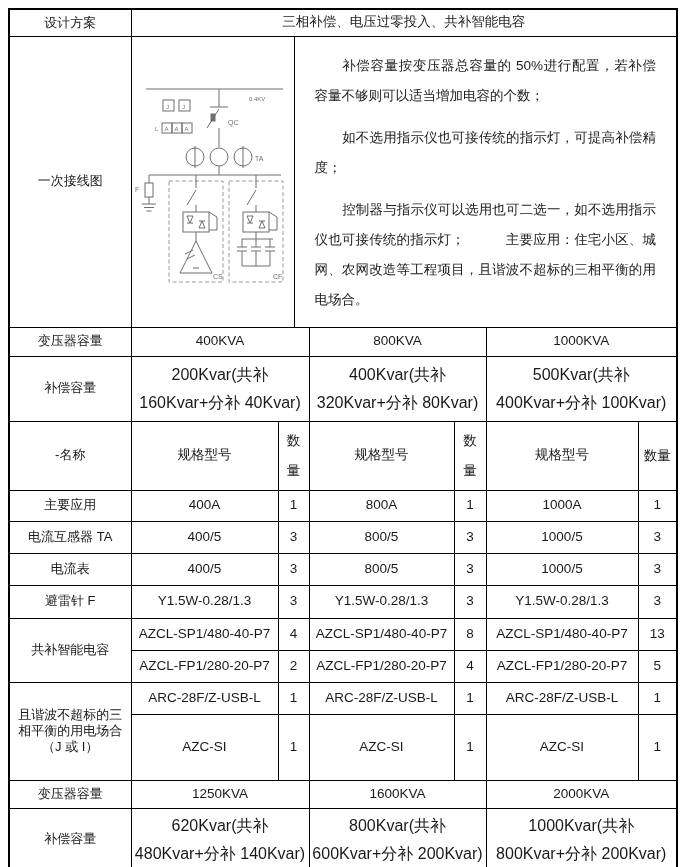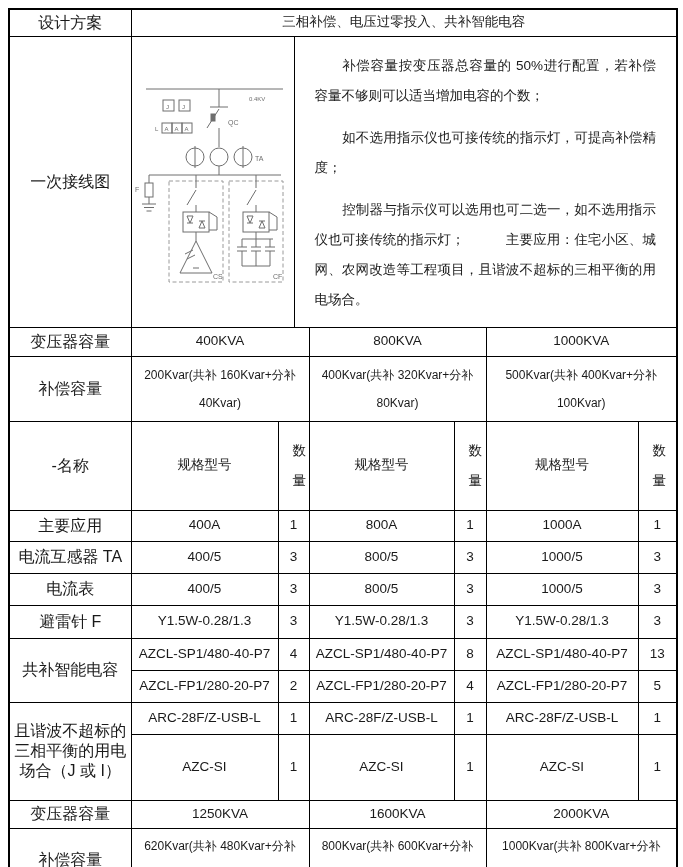--- a/index.html
+++ b/index.html
@@ -19,23 +19,23 @@
     font-size:13.5px;line-height:1.25;
     padding:0 2px;overflow:hidden;word-break:break-word;
   }
   
   tr.r1{height:27px}  tr.r2{height:220px} tr.r3{height:29px}
   tr.r4{height:65px}  tr.r5{height:63px}  tr.r6{height:31px}
   tr.r7{height:32px}  tr.r8{height:32px}  tr.r9{height:33px}
   tr.r10{height:32px} tr.r11{height:32px} tr.r12{height:32px}
   tr.r13{height:66px} tr.r14{height:28px} tr.r15{height:63px}
   tr.r16{height:65px}
-  td.comp{font-size:12px;line-height:28px;}
-  td.qtyh{line-height:30px;word-break:break-all;padding:14px;text-align:center;}
-  td.label{font-size:16px;}
+  td.comp{font-size:16px;line-height:28px;}
+  td.qtyh{line-height:30px;word-break:break-all;padding:4px;text-align:center;}
+  td.label{font-size:13px;}
   td.notes-cell{
     text-align:justify;vertical-align:top;
     padding:2px 8px 0 8px;
   }
   .notes-cell p{margin:12px;text-indent:2.05em;line-height:30px;font-size:13.5px;}
   td.diagram-cell{padding:0;vertical-align:middle;}
   .dg{display:block;margin:0 auto;}
   .dg line,.dg rect,.dg circle,.dg polygon,.dg path{stroke:#6e6e6e;fill:none;stroke-width:1;}
   .dg .dash{stroke:#9a9a9a;stroke-dasharray:4 2.5;}
   .dg .fillbit{fill:#6e6e6e;}

